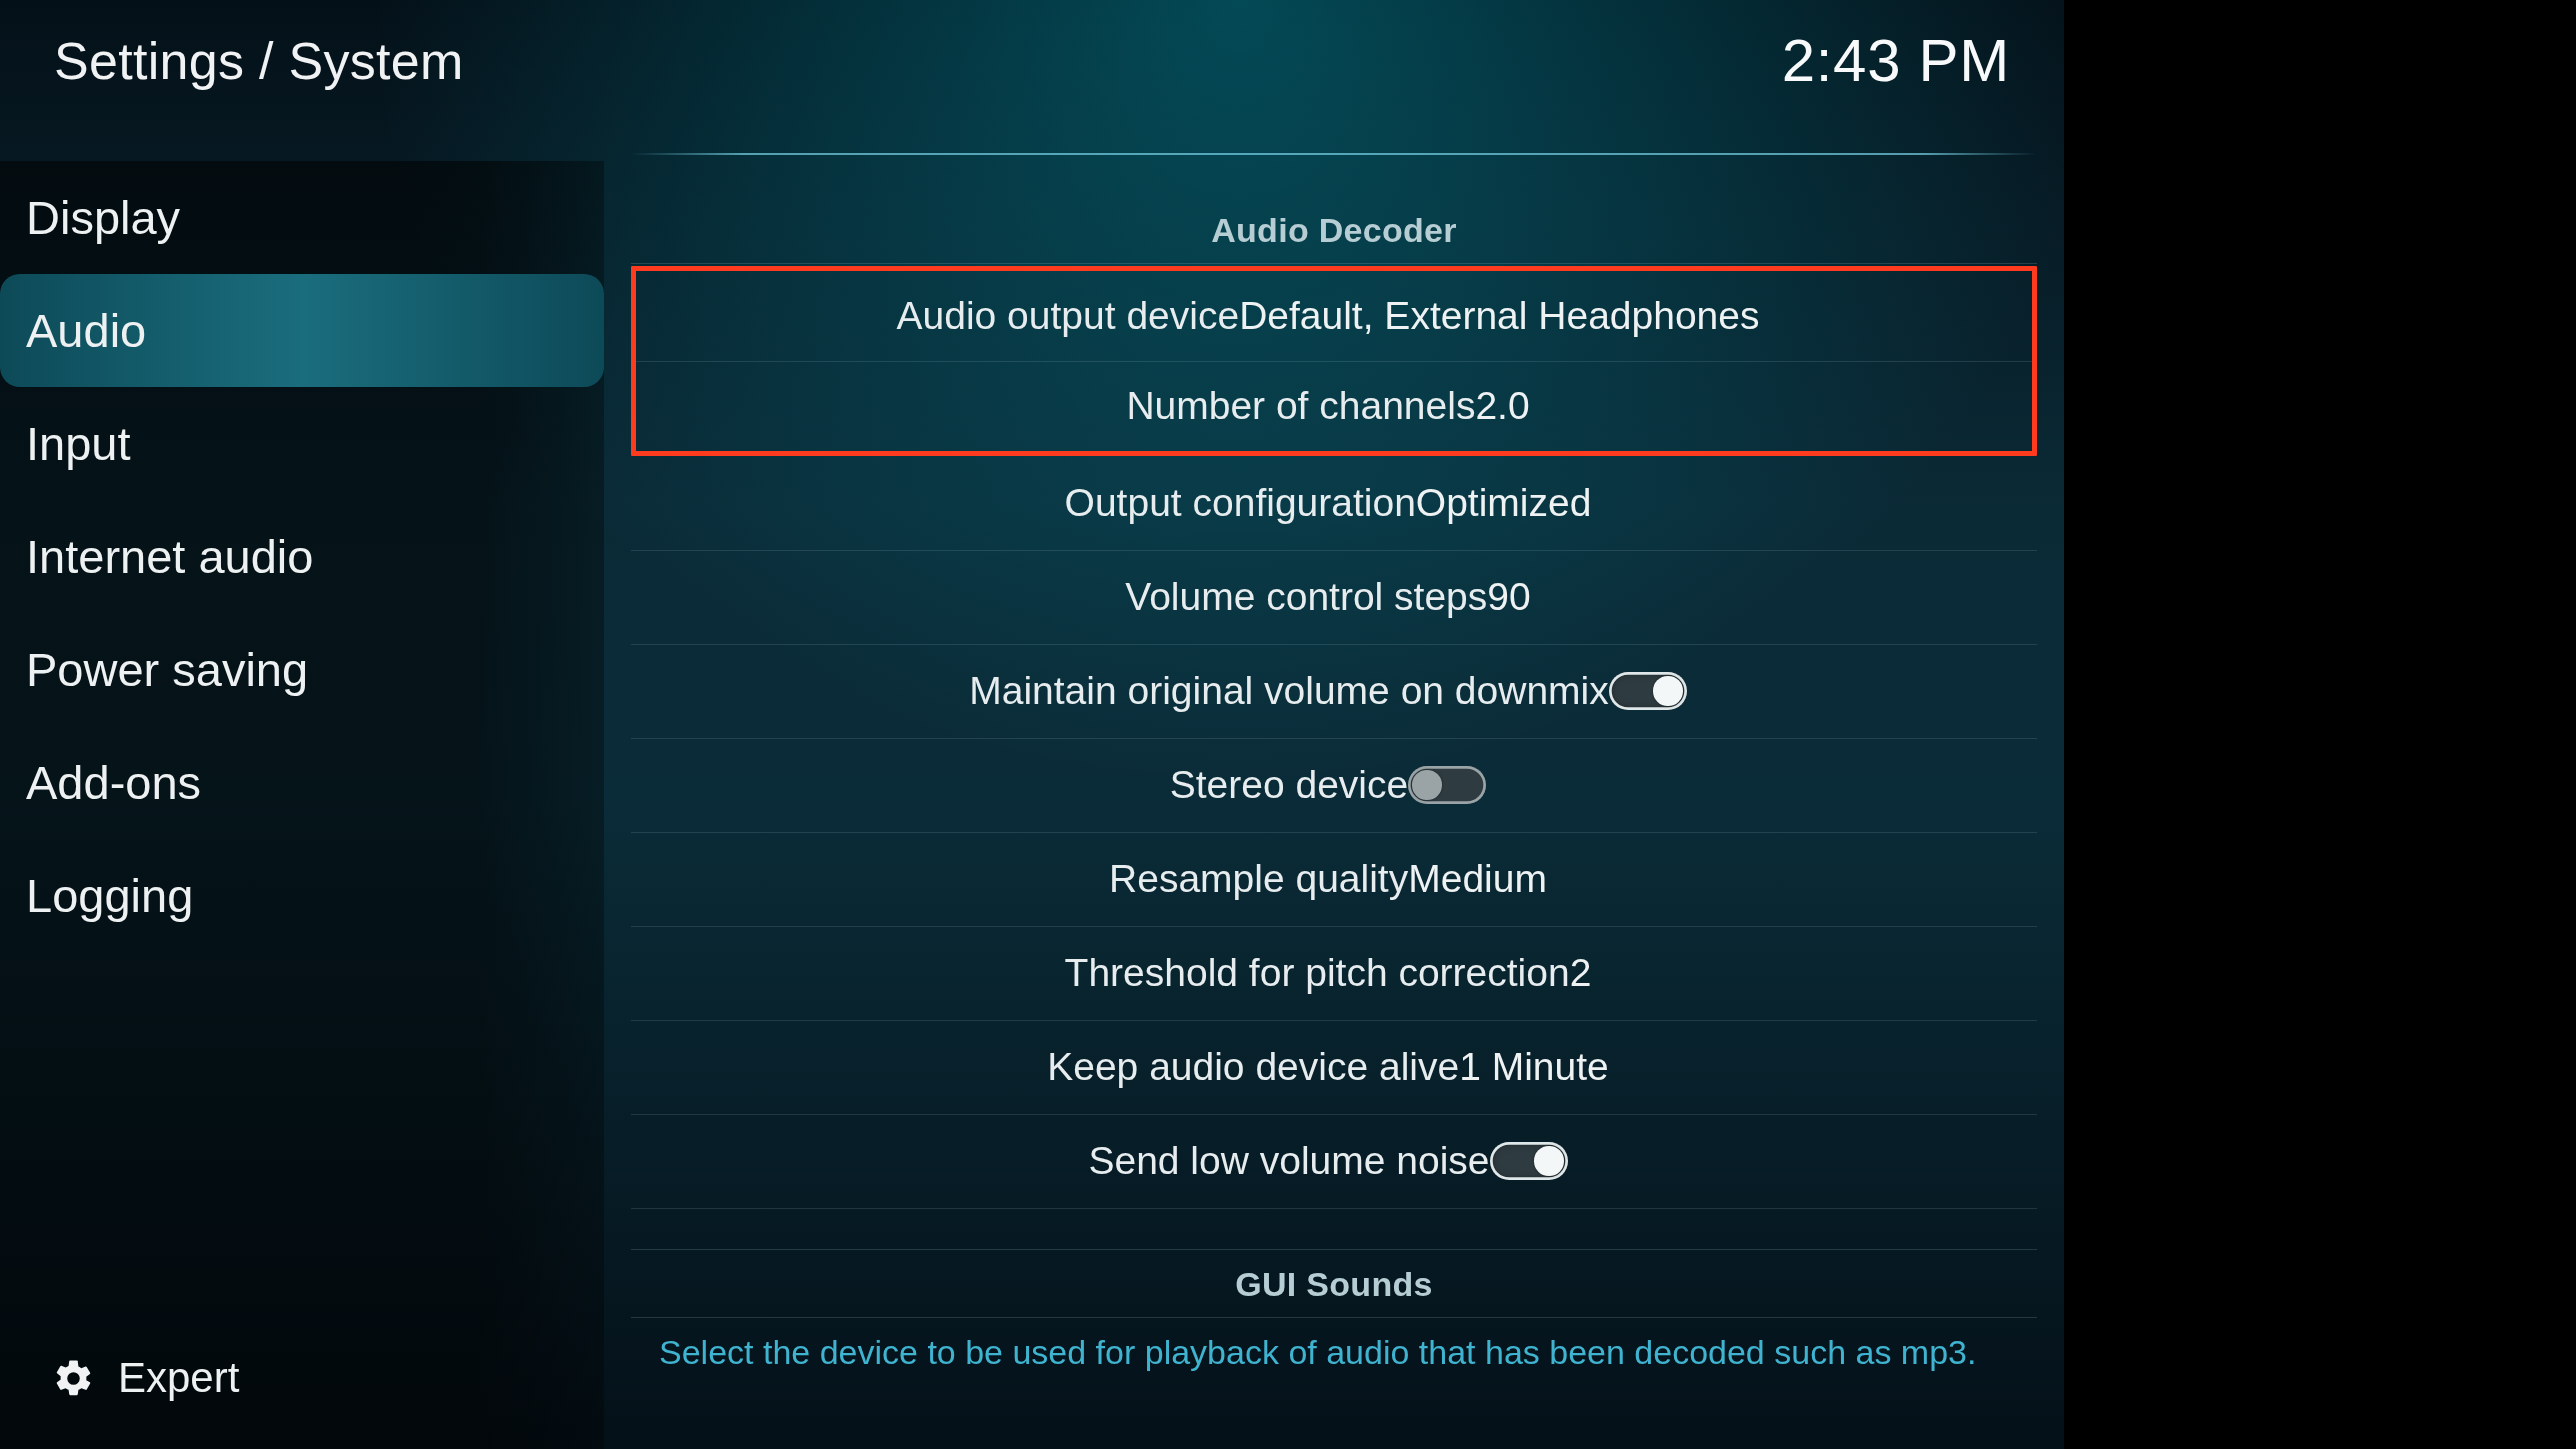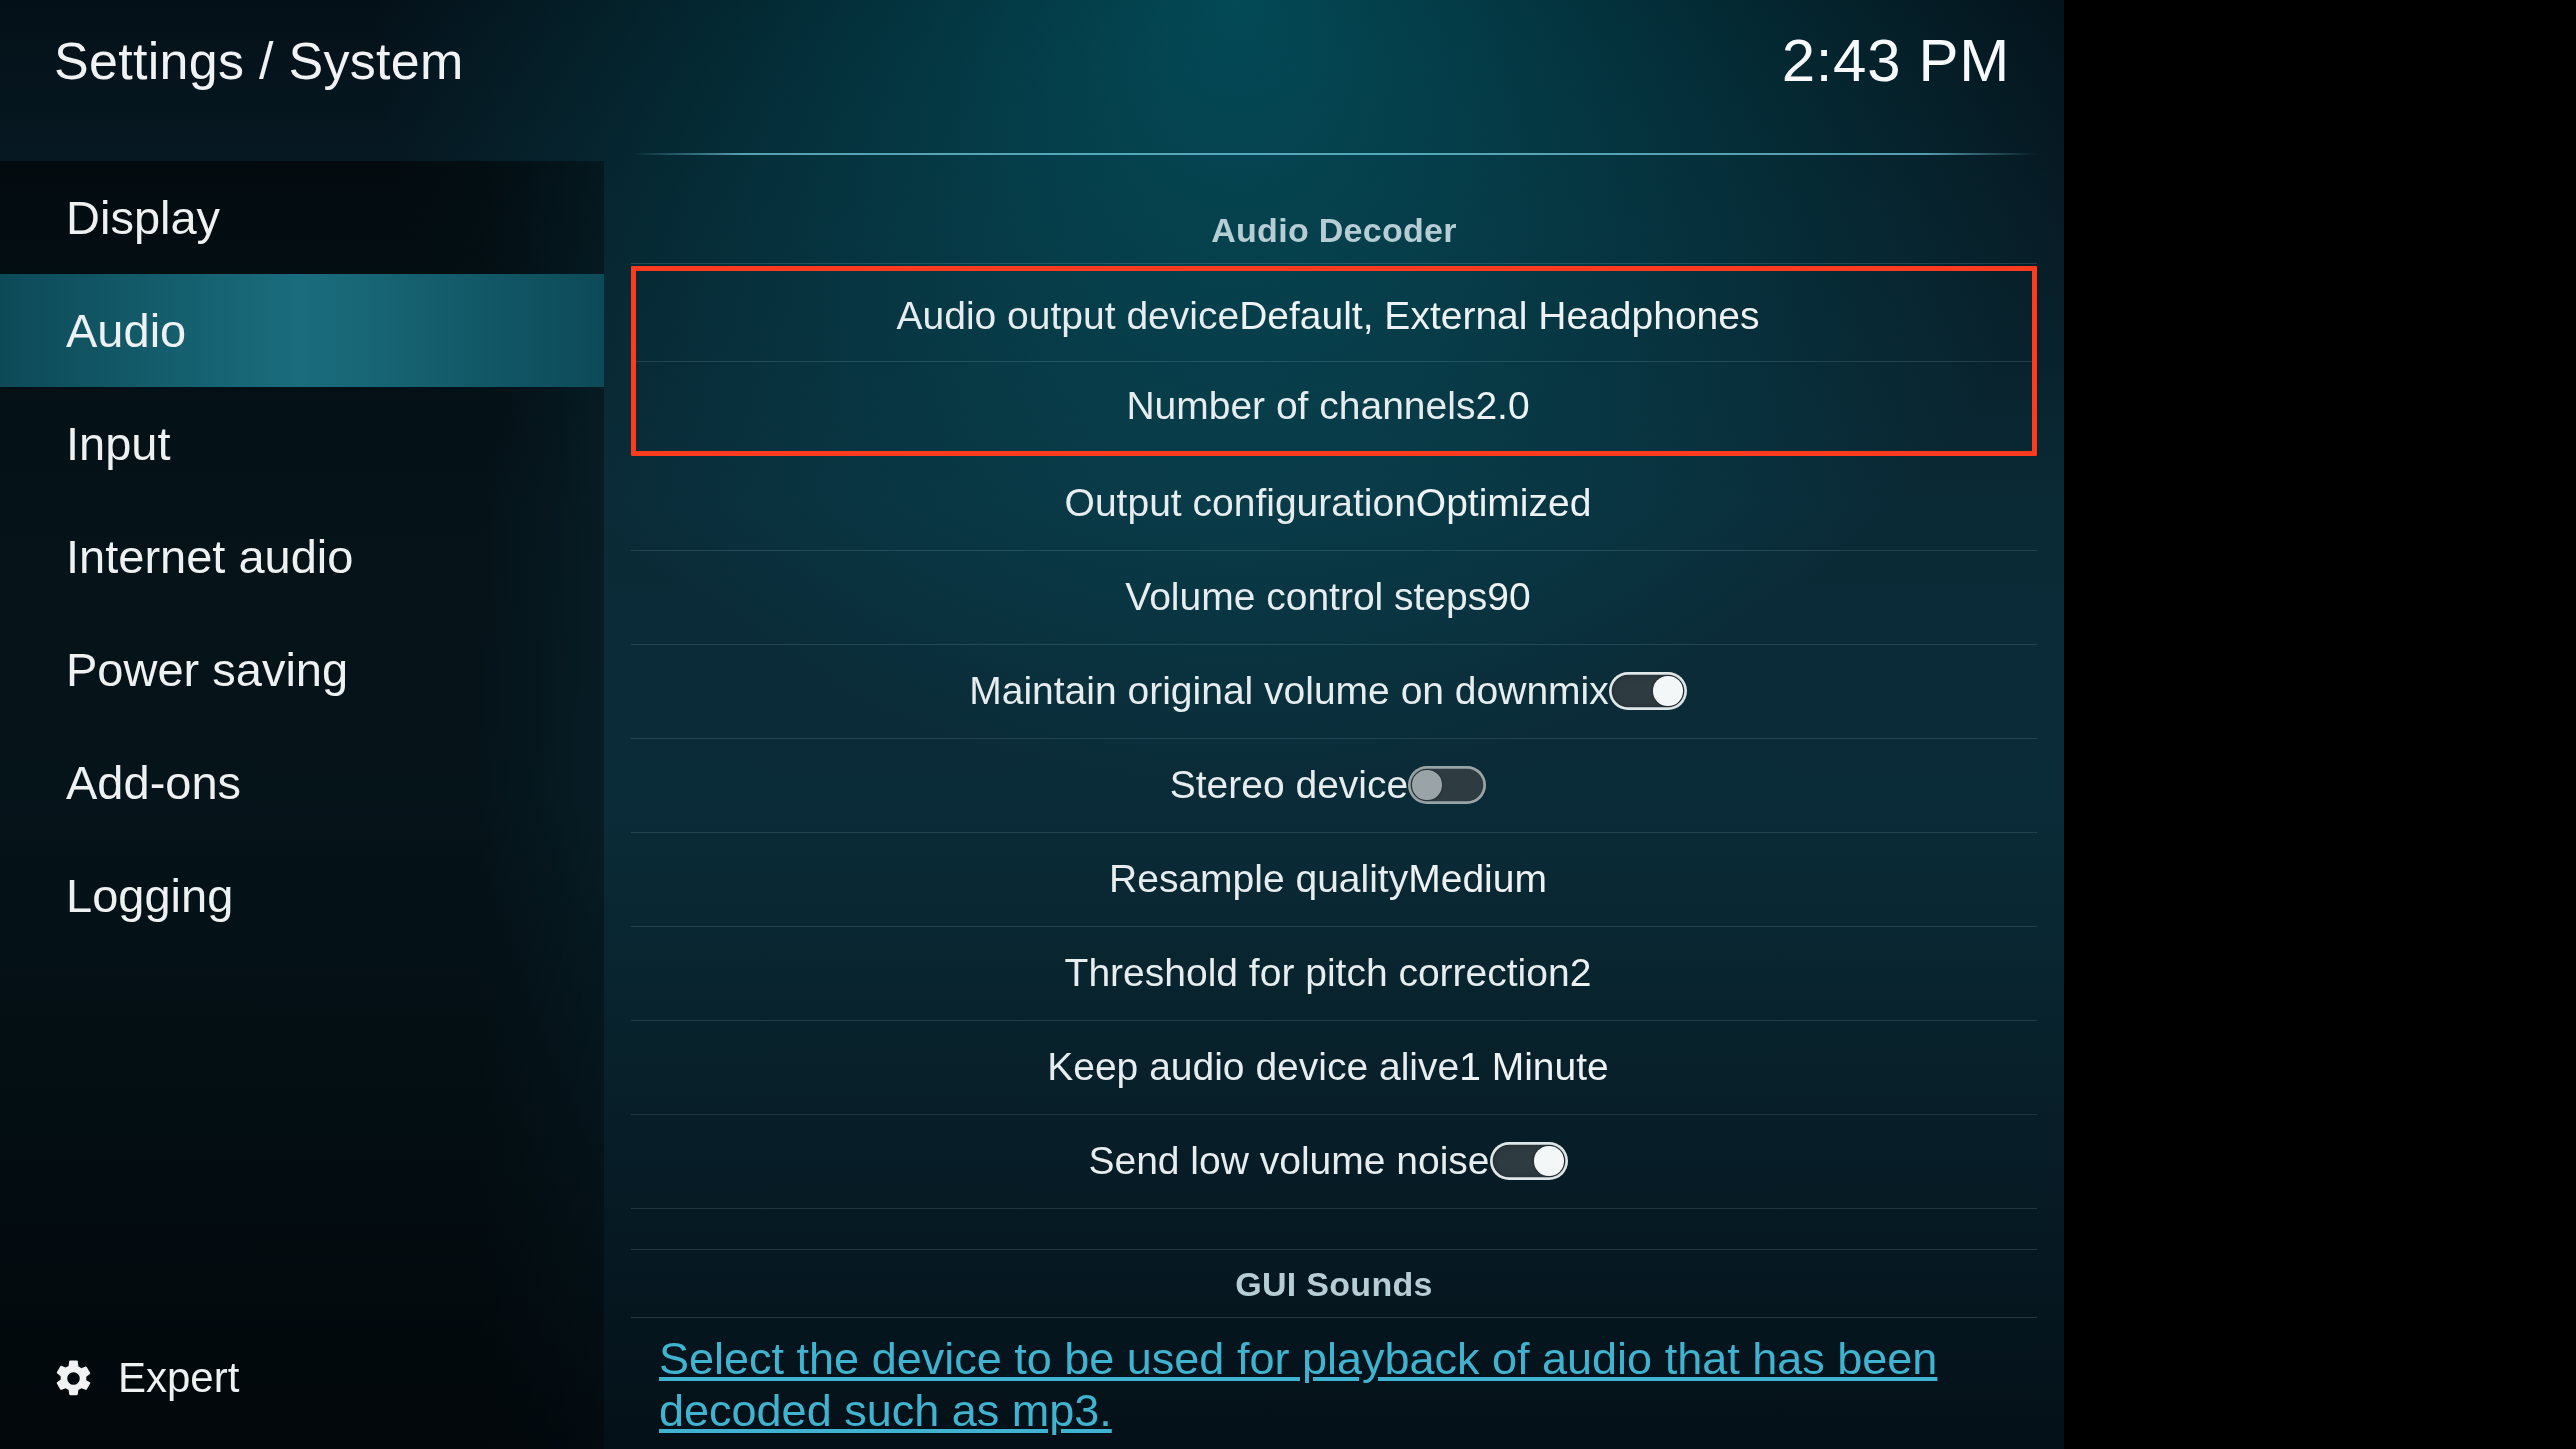--- a/index.html
+++ b/index.html
@@ -51,25 +51,26 @@
     top: 161px;
     left: 0;
     width: 604px;
     bottom: 0;
     background: linear-gradient(90deg, rgba(0,0,0,0.55) 0%, rgba(0,0,0,0.55) 80%, rgba(0,0,0,0.35) 100%);
   }
   .sidebar-item {
     height: 113px;
     display: flex;
     align-items: center;
-    padding-left: 66px;
+    padding-left: 26px;
     font-size: 47px;
     font-weight: 300;
     color: #eef1f2;
     cursor: pointer;
+    border-radius: 20px;
   }
   .sidebar-item.active {
     background: linear-gradient(90deg, #0d4a58 0%, #1a6d7d 50%, #0d4a58 100%);
   }
 
   .sidebar-footer {
     position: absolute;
     bottom: 47px;
     left: 52px;
     display: flex;
@@ -160,24 +161,23 @@
   
   .section-header.sub {
     border-top: 0.7px solid rgba(180,210,220,0.18);
     border-bottom: 0.7px solid rgba(180,210,220,0.18);
     padding: 14.8px 0 13.4px 0;
   }
 
   
   .desc {
     padding: 14.8px 27px 0 28px;
-    font-size: 45px;
+    font-size: 34px;
     color: #3fb3cf;
     font-weight: 300;
-    text-decoration: underline;
   }
 </style>
 </head>
 <body>
 
 <div class="root" id="root" style="transform: scale(1); position: absolute; left: 0px; top: 0px;">
 
   <div class="header">
     <div class="breadcrumb">Settings / System</div>
     <div class="clock">2:43 PM</div>

